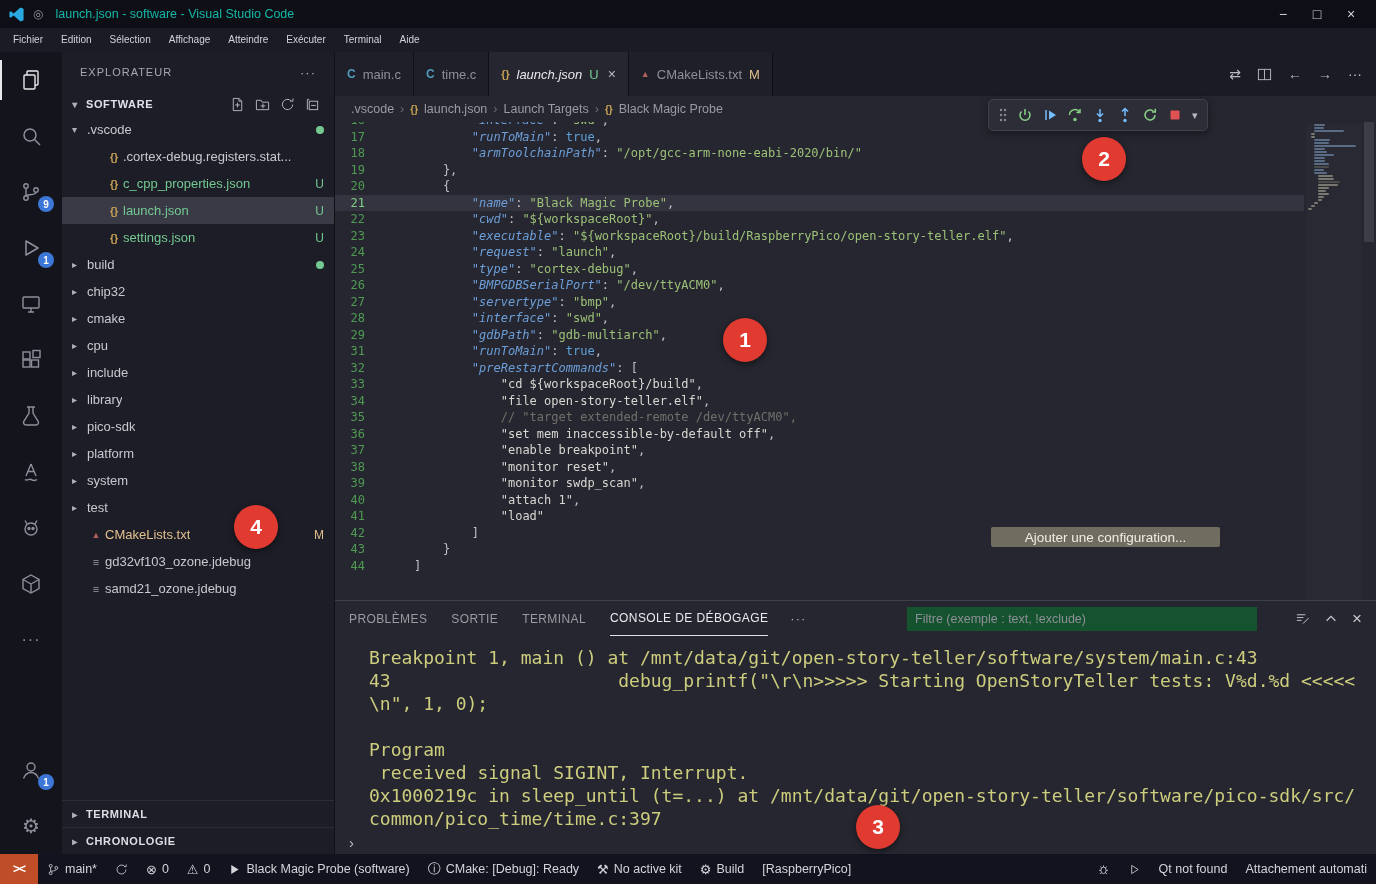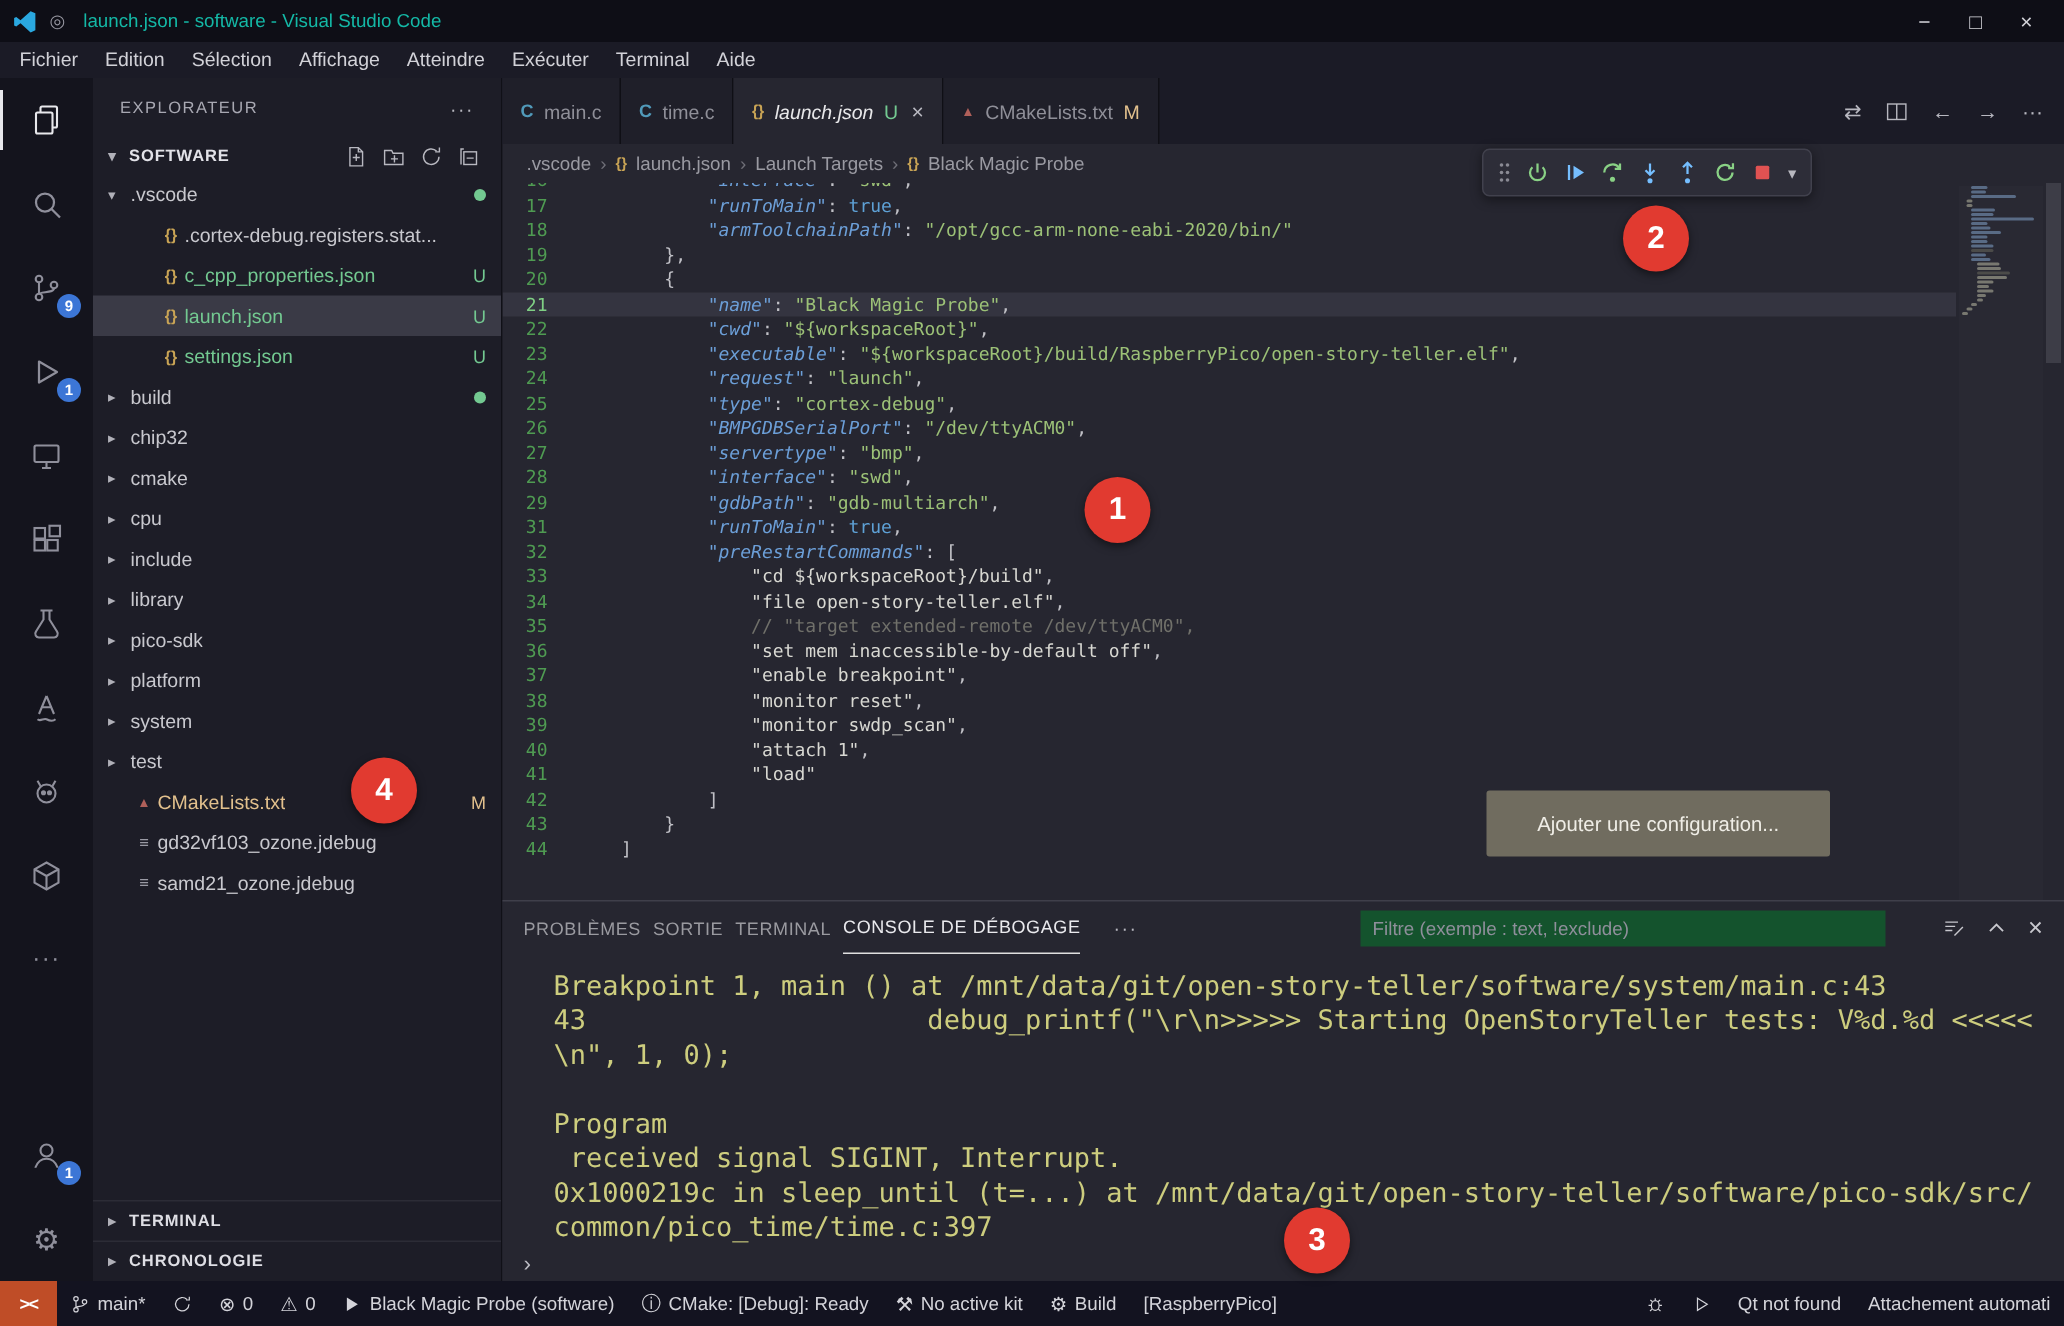--- a/index.html
+++ b/index.html
@@ -9,21 +9,21 @@
 
   
   .titlebar{height:28px;background:#0e0e16;display:flex;align-items:center;padding:0 8px;gap:8px}
   .titlebar .title{color:#14b8a6;font-size:12.5px;margin-left:4px;white-space:nowrap}
   .tb-circle{color:#9a9aa4;font-size:12px}
   .win-controls{margin-left:auto;display:flex;align-items:center}
   .wc{width:34px;text-align:center;color:#d2d2d8;font-size:14px;cursor:default}
 
   
   .menubar{height:24px;background:#1b1b26;display:flex;align-items:center;padding-left:4px}
-  .menu-item{padding:15px 9px;color:#d2d2d8;font-size:13px;line-height:24px;white-space:nowrap}
+  .menu-item{padding:15px 9px;color:#d2d2d8;font-size:10px;line-height:24px;white-space:nowrap}
 
   
   .main{display:flex;height:802px}
 
   
   .activitybar{width:62px;background:#14141d;display:flex;flex-direction:column;align-items:stretch;flex:none}
   .ab-item{height:56px;display:flex;align-items:center;justify-content:center;position:relative;color:#8f8f9b}
   .ab-item.active{color:#e8e8ec}
   .ab-item.active::before{content:"";position:absolute;left:0;top:8px;bottom:8px;width:2px;background:#e8e8ec}
   .ab-badge{position:absolute;right:8px;bottom:8px;background:#3c76d6;color:#fff;font-size:10px;min-width:16px;height:16px;border-radius:9px;display:flex;align-items:center;justify-content:center;padding:0 3px;font-weight:bold}
@@ -86,21 +86,21 @@
   .tk-comment{color:#70706a}
 
   #minimap{position:absolute;top:2px;right:14px;width:56px;bottom:0;background:rgba(255,255,255,0.015)}
   .mm-line{height:2px;margin-bottom:1px;opacity:.7;border-radius:1px}
   .scrollbar{position:absolute;top:0;right:0;width:14px;bottom:0}
   .scroll-thumb{position:absolute;top:0;left:2px;right:2px;height:120px;background:rgba(130,130,140,.25)}
 
   .debug-toolbar{position:absolute;top:47px;left:653px;height:32px;background:#2d2d38;border:1px solid #41414d;border-radius:5px;display:flex;align-items:center;gap:9px;padding:0 9px;z-index:20;box-shadow:0 2px 8px rgba(0,0,0,.45)}
   .dt-chev{color:#b8b8c0;font-size:11px}
 
-  .config-btn{position:absolute;top:475px;left:656px;width:229px;height:44px;background:#706c5f;border:none;color:#efede6;font-size:13.5px;font-family:"Liberation Sans",sans-serif;z-index:15;border-radius:2px}
+  .config-btn{position:absolute;top:475px;left:656px;width:229px;height:20px;background:#706c5f;border:none;color:#efede6;font-size:13.5px;font-family:"Liberation Sans",sans-serif;z-index:15;border-radius:2px}
 
   
   .panel{height:254px;flex:none;border-top:1px solid #3f3f4a;background:#262630;display:flex;flex-direction:column}
   .panel-header{height:35px;display:flex;align-items:center;padding:0 14px;gap:22px;flex:none}
   .ptab{color:#9a9aa0;font-size:12px;letter-spacing:.4px;height:35px;display:flex;align-items:center;white-space:nowrap}
   .ptab.active{color:#eaeaee;border-bottom:1px solid #e0e0e0}
   .panel-more{color:#b8b8c0;font-size:13px;letter-spacing:1px}
   .panel-filter{margin-left:auto;width:350px;height:24px;background:#14532d;border:none;color:#c8c8ce;font-size:12.5px;padding:0 8px;font-family:"Liberation Sans",sans-serif}
   .panel-filter::placeholder{color:#8f8f9b}
   .panel-icons{display:flex;align-items:center;gap:14px;margin-left:16px;color:#c8c8ce}
@@ -598,21 +598,21 @@
             <rect x="3.5" y="3.5" width="9" height="9" rx="1" fill="#e05252"></rect>
           </svg>
         </span>
       <span class="dt-chev">▾</span>
     </div>
 
     <button class="config-btn">Ajouter une configuration...</button>
 
     <div class="panel">
       <div class="panel-header">
-        <div id="panel-tabs" style="display:flex;gap:8px;height:35px;align-items:flex-end">
+        <div id="panel-tabs" style="display:flex;gap:24px;height:35px;align-items:flex-end">
             <div class="ptab">PROBLÈMES</div>
             <div class="ptab">SORTIE</div>
             <div class="ptab">TERMINAL</div>
             <div class="ptab active">CONSOLE DE DÉBOGAGE</div>
           </div>
         <span class="panel-more">···</span>
         <input class="panel-filter" placeholder="Filtre (exemple : text, !exclude)" style="">
         <div class="panel-icons">
           <span>
               <svg width="15" height="15" viewBox="0 0 16 16">

